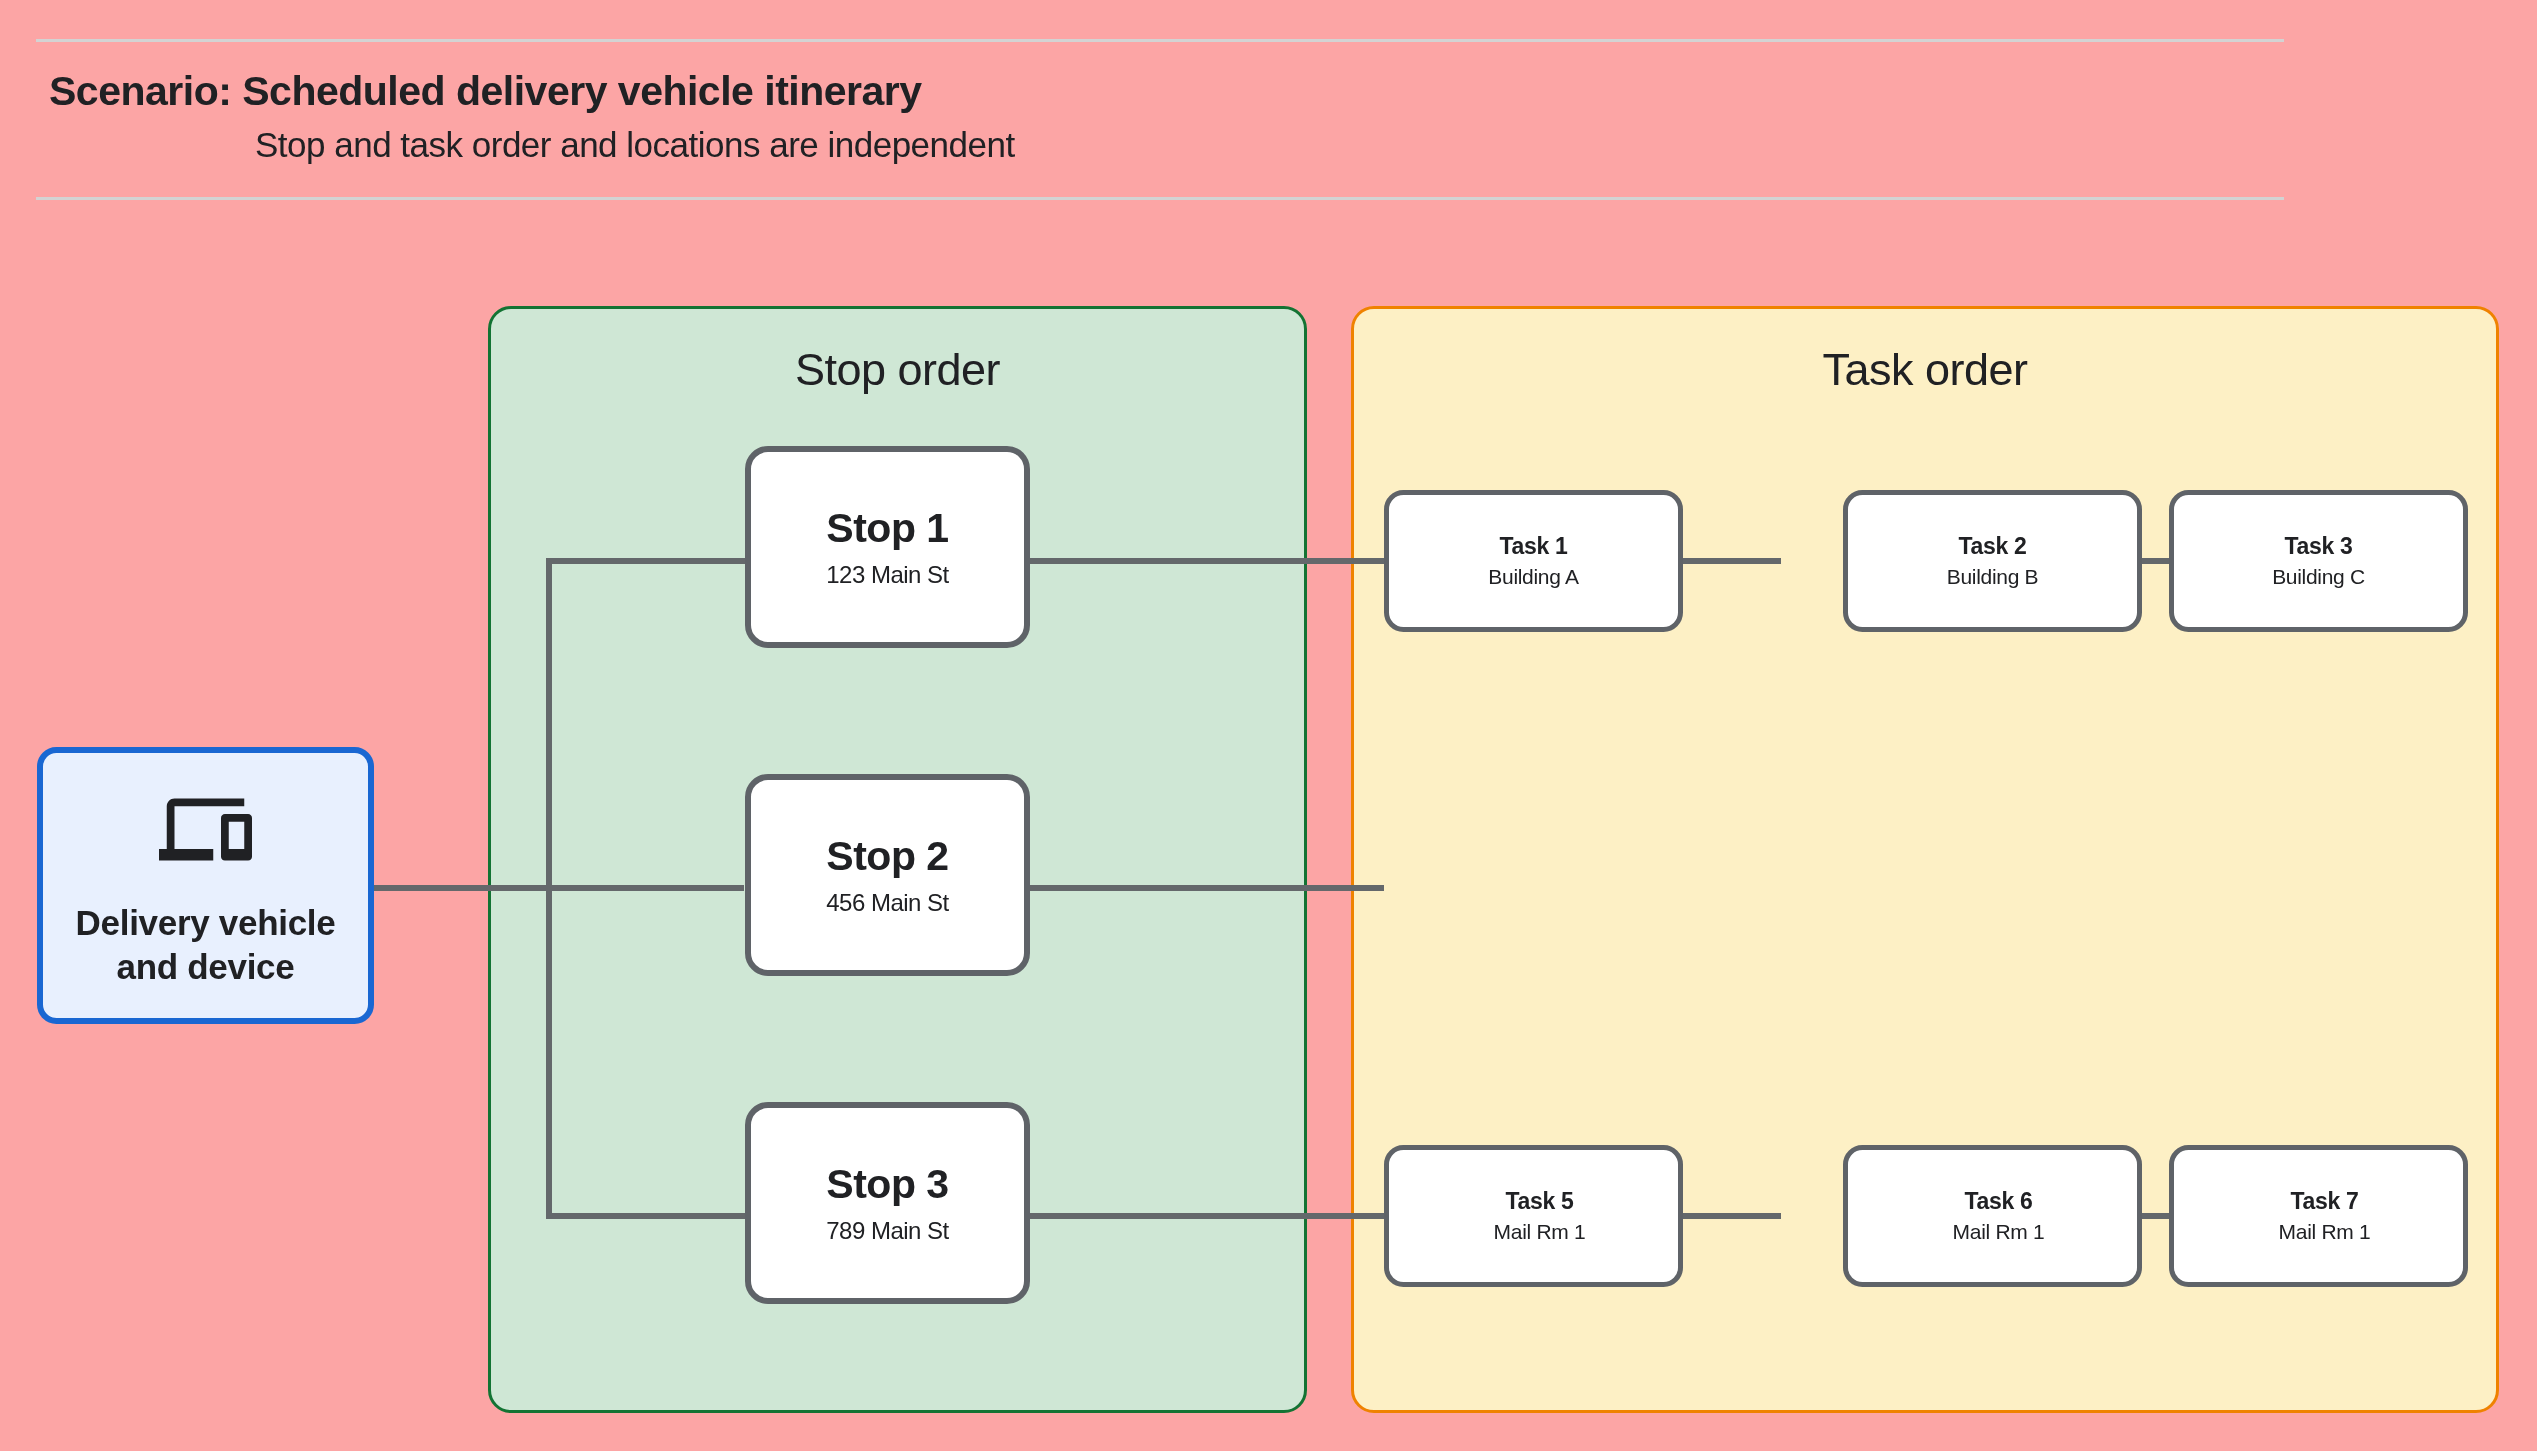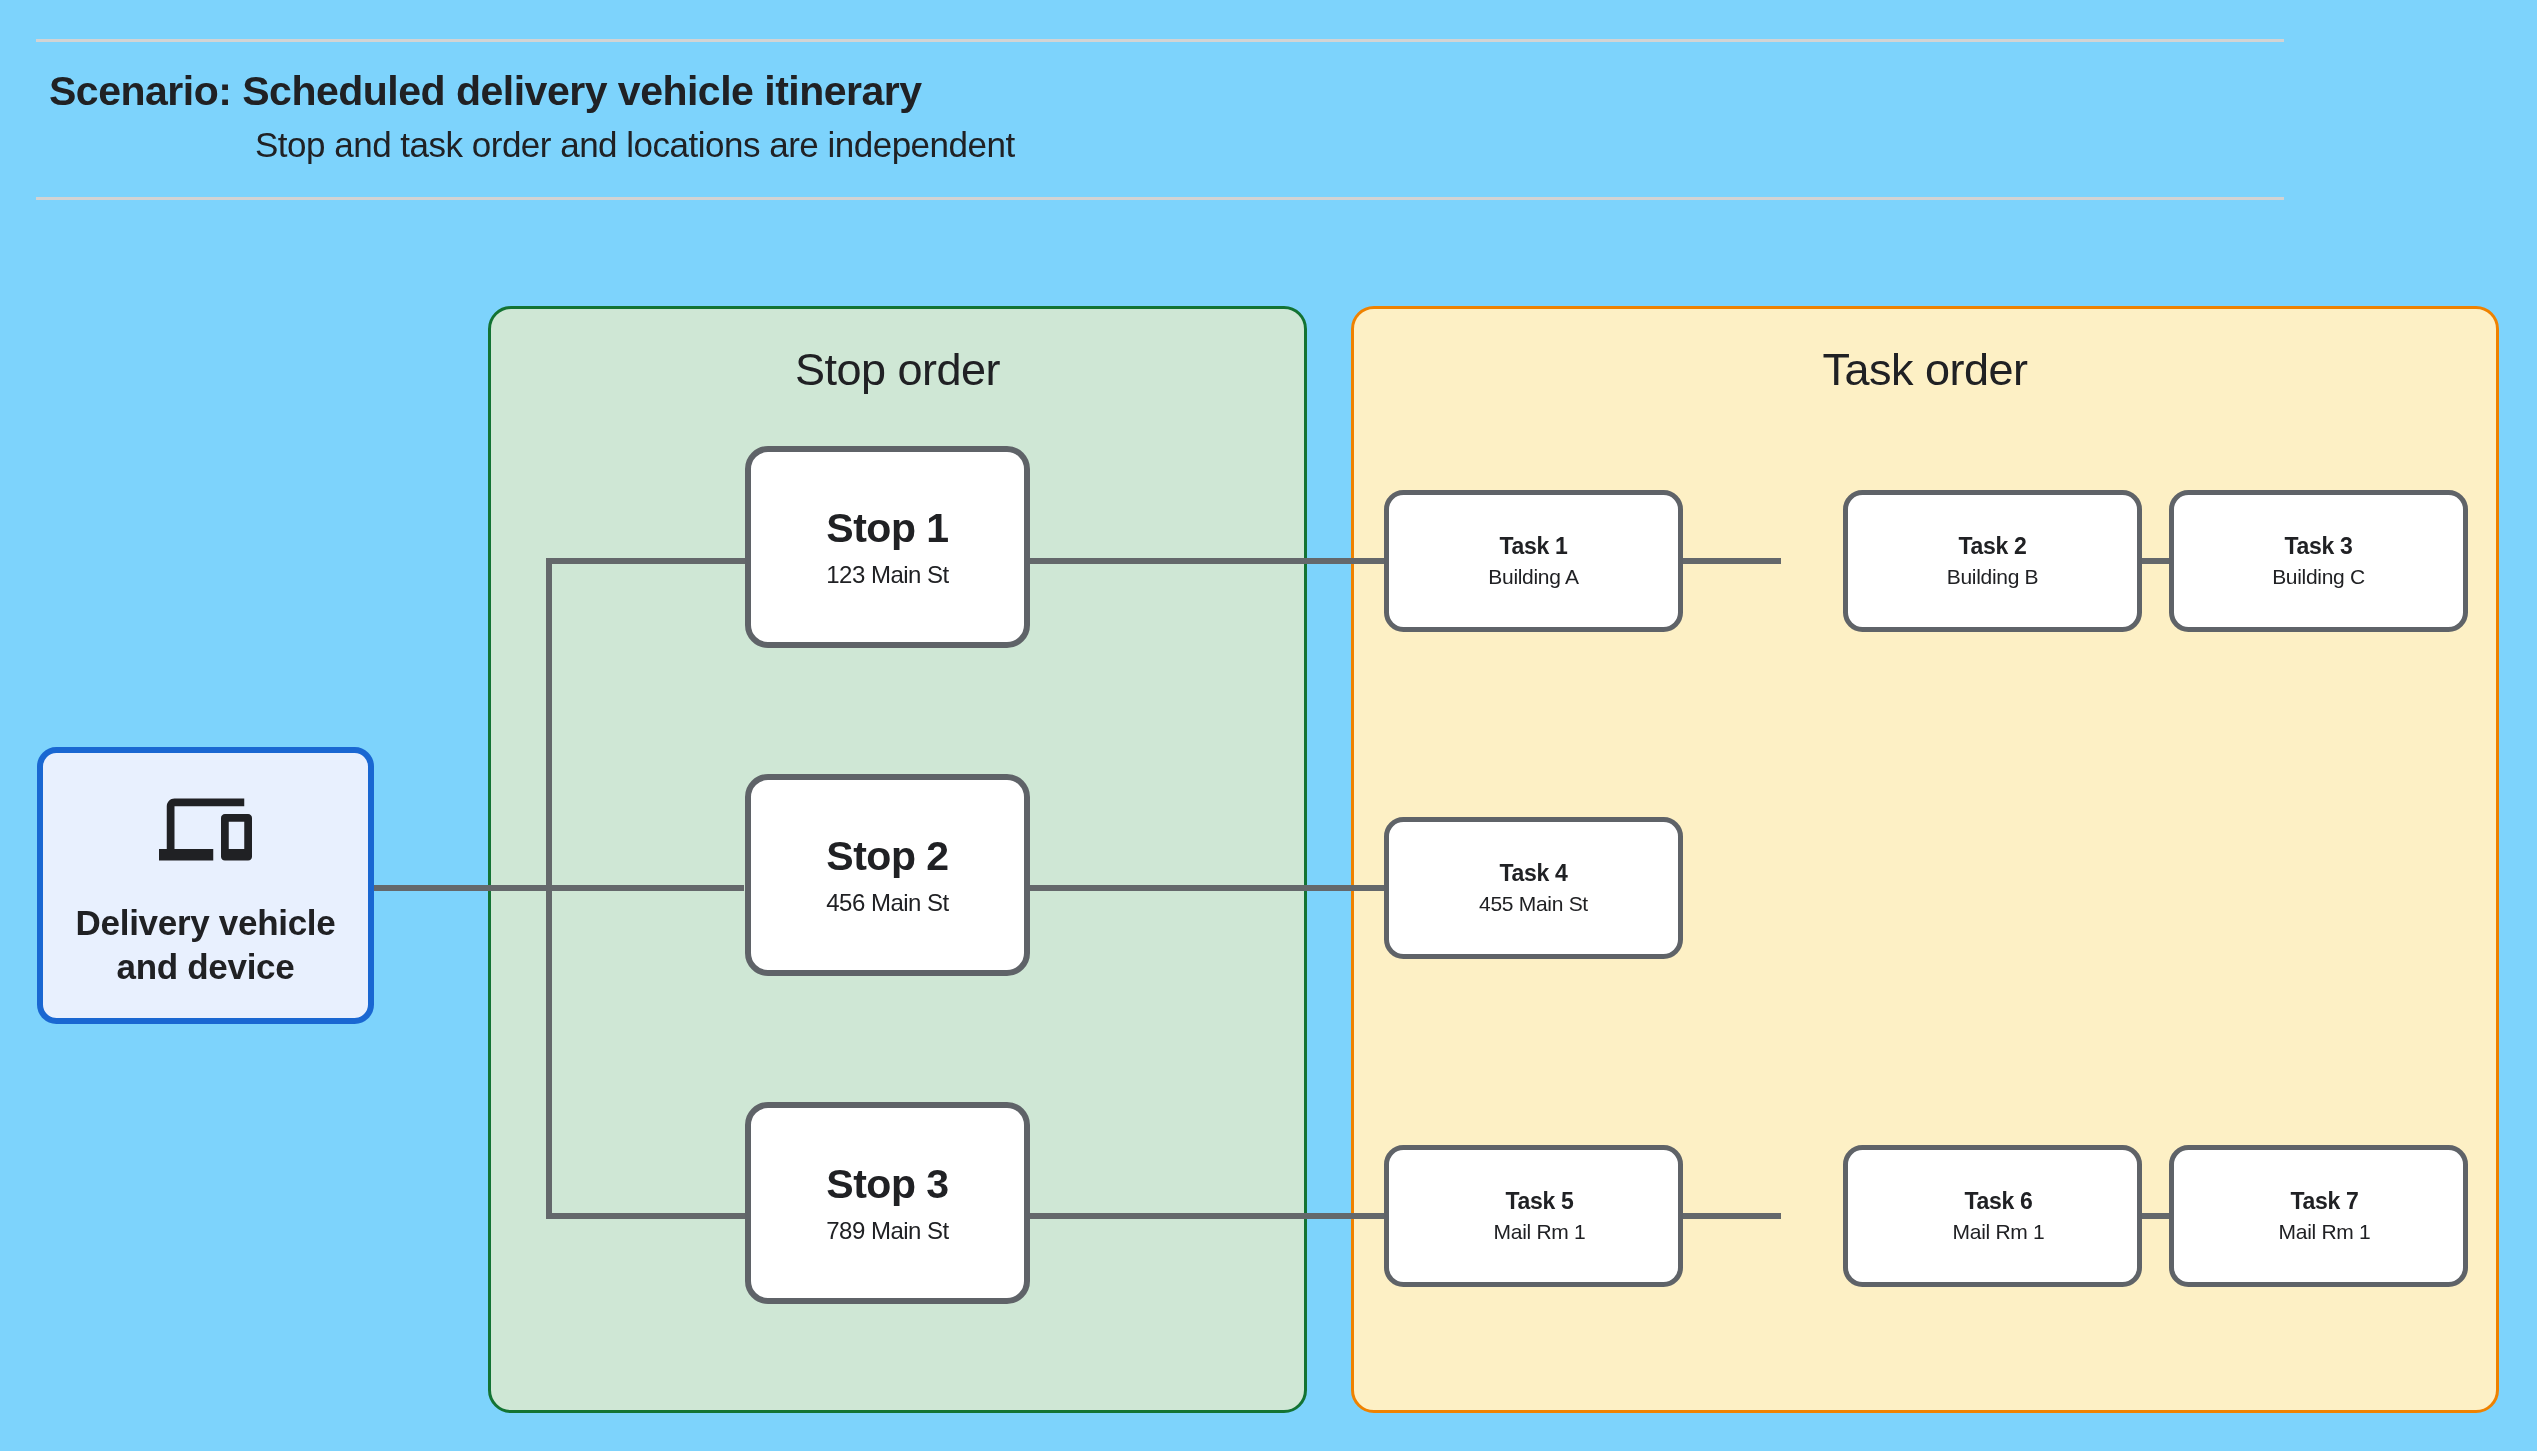--- a/index.html
+++ b/index.html
@@ -1,17 +1,17 @@
 <!DOCTYPE html>
 <html><head>
 <meta charset="utf-8">
 <style>
   html,body{margin:0;padding:0;background:#ffffff;}
   body{font-family:"Liberation Sans","DejaVu Sans",sans-serif;color:#202124;}
-  .stage{position:relative;width:2538px;height:1452px;background:#7dd3fc;overflow:hidden;}
+  .stage{position:relative;width:2538px;height:1452px;background:#fca5a5;overflow:hidden;}
 
   
   .rule{position:absolute;left:36px;width:2248px;height:2.9px;background:#d3d3d3;}
   .rule-top{top:39px;}
   .rule-bottom{top:197px;}
   .title{position:absolute;left:49px;top:68px;font-size:41px;font-weight:bold;letter-spacing:-0.5px;white-space:nowrap;}
   .subtitle{position:absolute;left:255px;top:125px;font-size:35px;letter-spacing:-0.5px;white-space:nowrap;}
 
   
   .panel{position:absolute;top:306px;height:1107px;border-radius:23px;box-sizing:border-box;z-index:1;}
@@ -103,24 +103,20 @@
     <div class="node-sub">Building A</div>
   </div>
   <div class="node task col-2 row-1">
     <div class="node-title">Task 2</div>
     <div class="node-sub">Building B</div>
   </div>
   <div class="node task col-3 row-1">
     <div class="node-title">Task 3</div>
     <div class="node-sub">Building C</div>
   </div>
-  <div class="node task col-1 row-2">
-    <div class="node-title">Task 4</div>
-    <div class="node-sub">455 Main St</div>
-  </div>
   <div class="node task col-1 row-3">
     <div class="node-title">Task 5</div>
     <div class="node-sub">Mail Rm 1</div>
   </div>
   <div class="node task col-2 row-3">
     <div class="node-title">Task 6</div>
     <div class="node-sub">Mail Rm 1</div>
   </div>
   <div class="node task col-3 row-3">
     <div class="node-title">Task 7</div>

